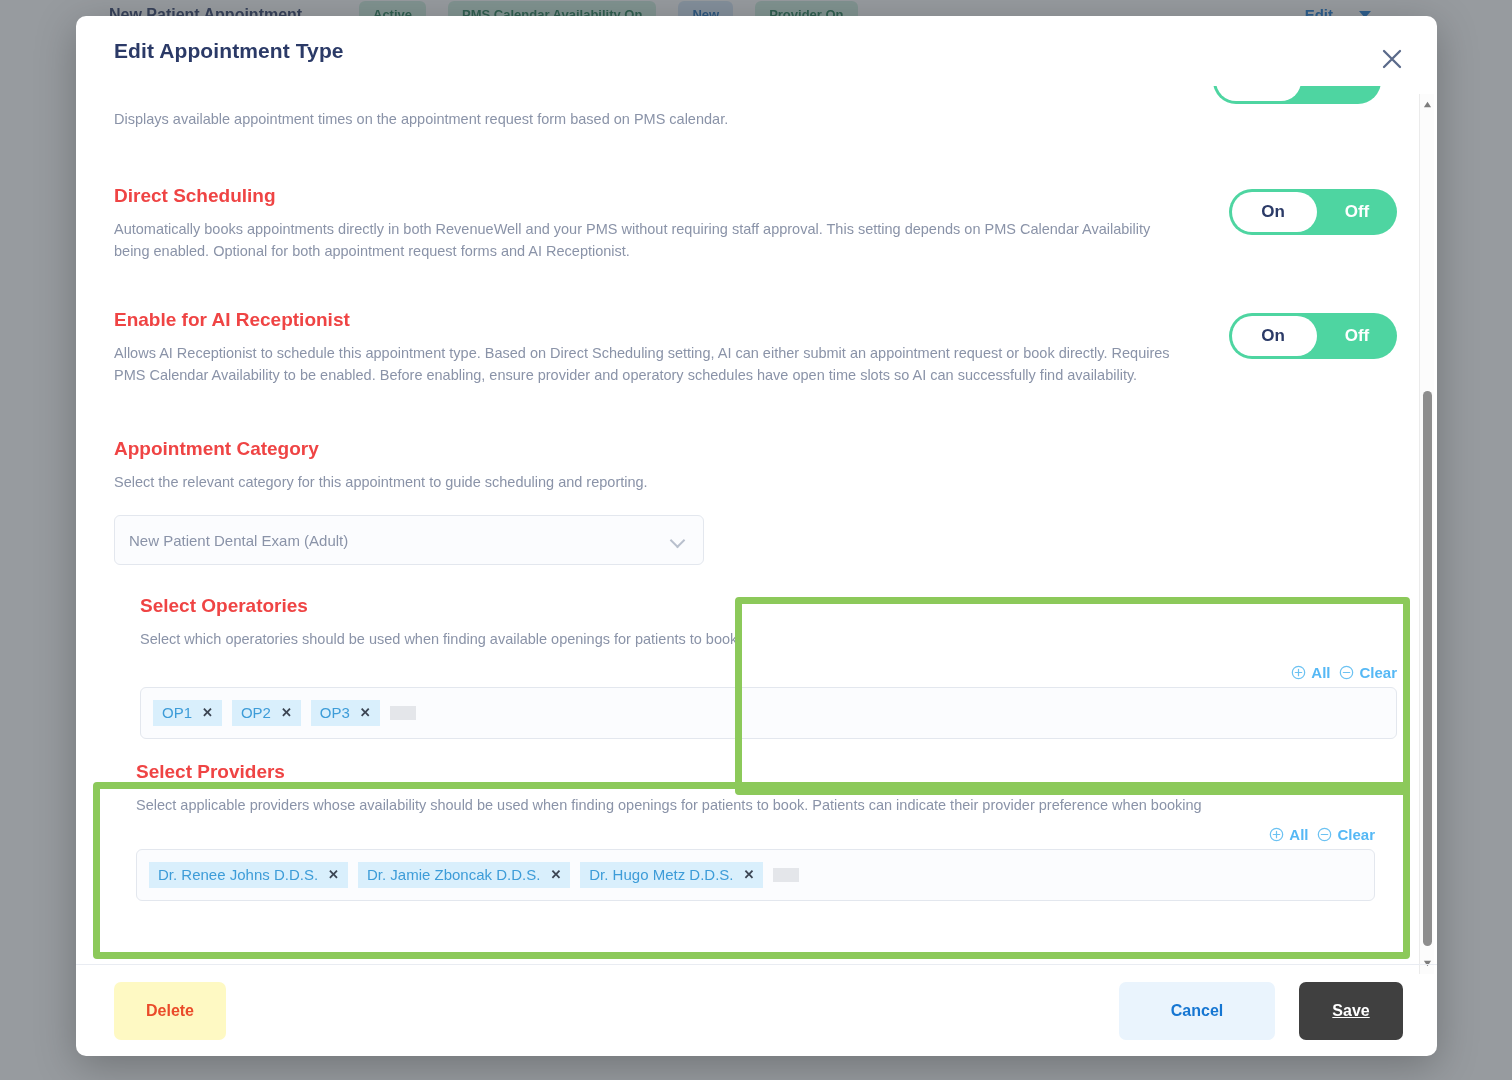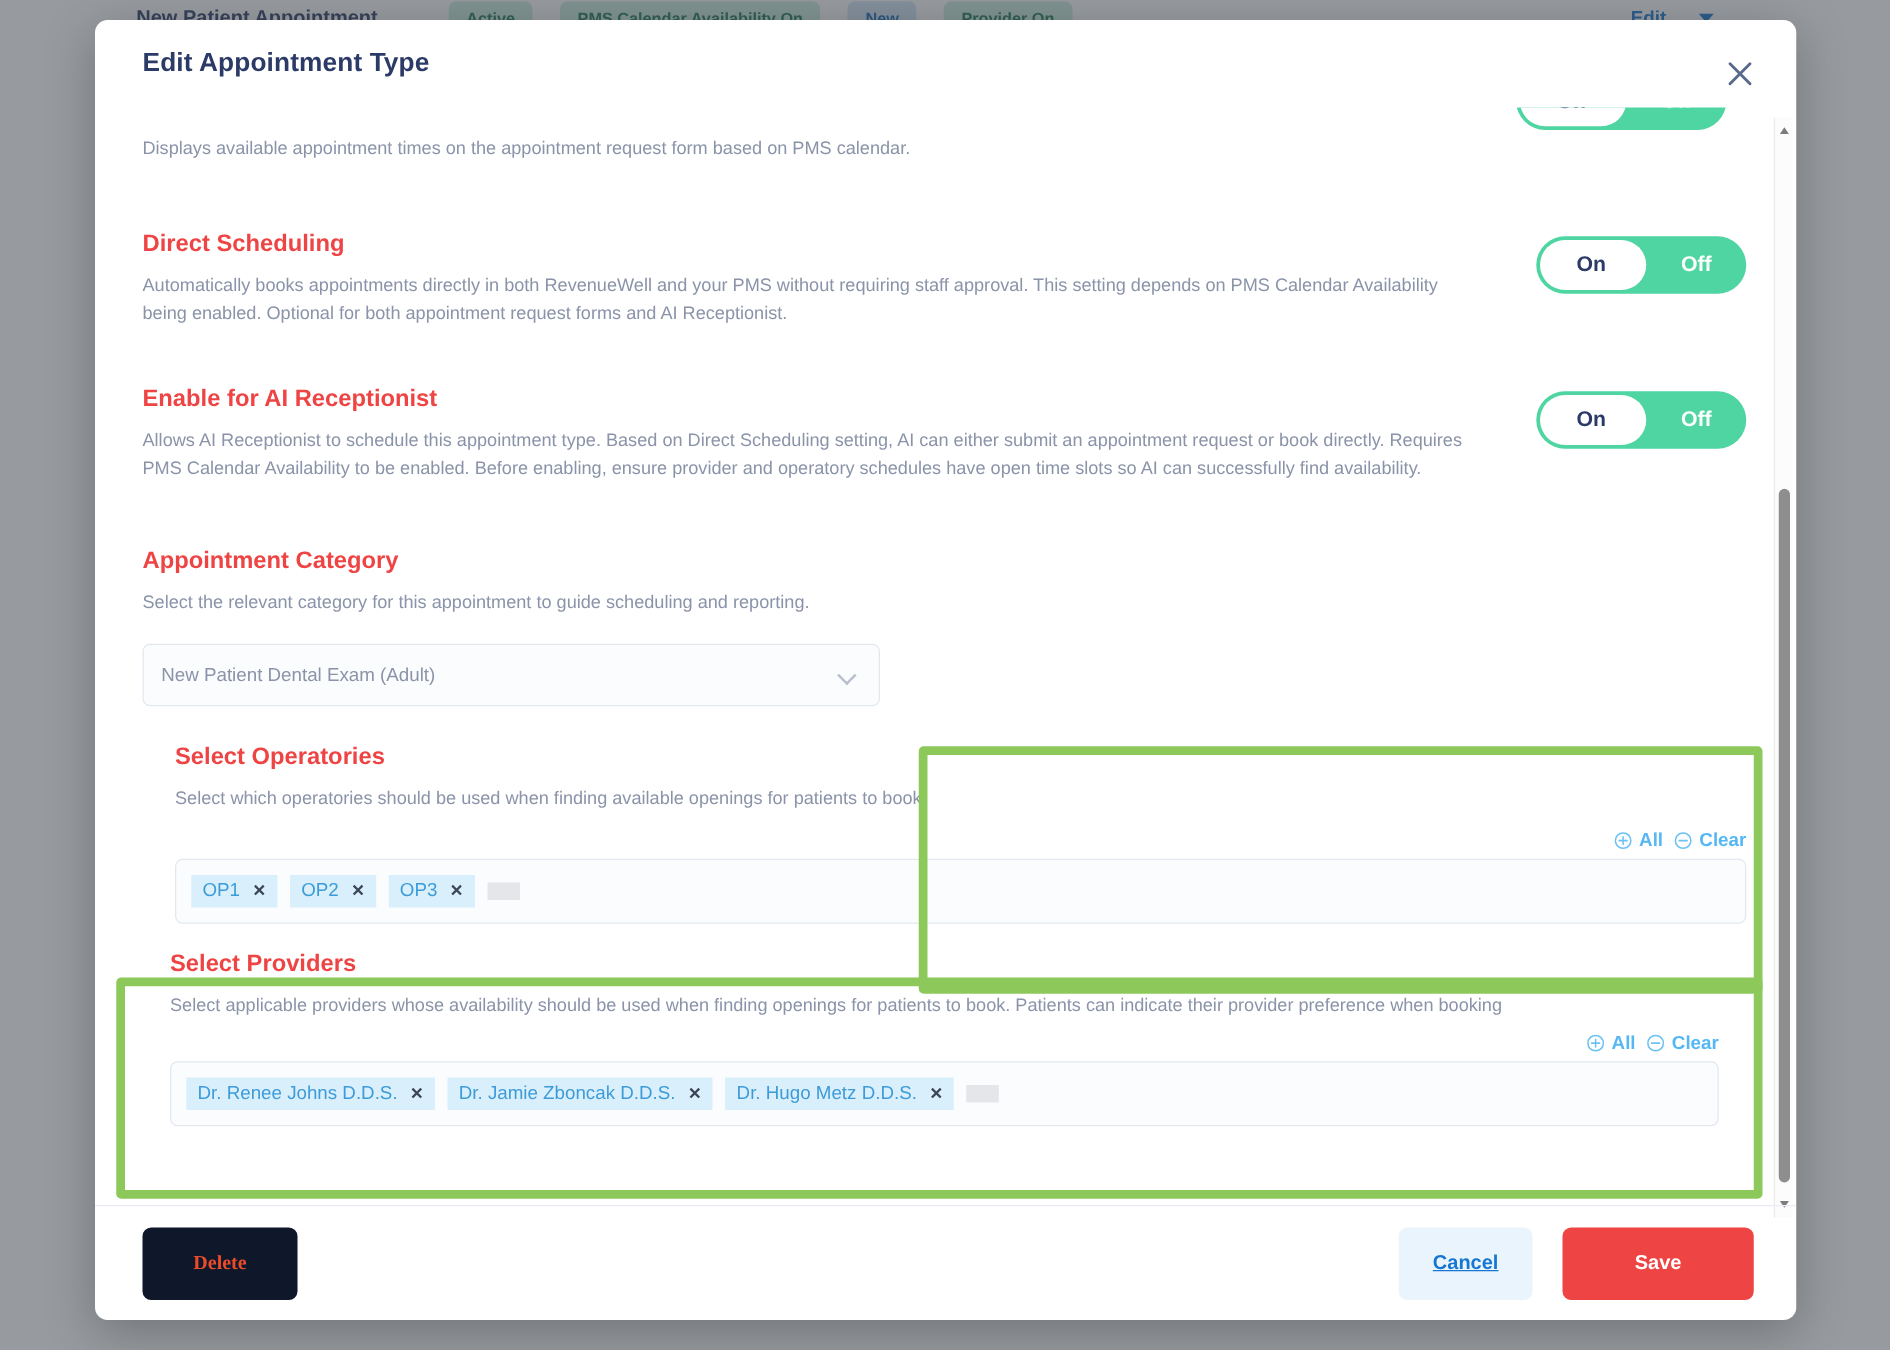--- a/index.html
+++ b/index.html
@@ -221,30 +221,30 @@
     display: flex; align-items: center; justify-content: space-between;
     padding: 0 34px 0 38px;
   }
   .btn {
     border: none; cursor: pointer;
     border-radius: 7px;
     font-size: 16px; font-weight: 700;
     font-family: "Liberation Sans", sans-serif;
   }
   .btn-delete {
-    background: #0f172a; color: #ea4b2a;
-    width: 124px; height: 58px; font-family: Liberation Serif, serif;
+    background: #fef9c3; color: #ea4b2a;
+    width: 112px; height: 58px;
   }
   .btn-cancel {
     background: #eaf4fd; color: #1676d2;
-    width: 107px; height: 58px; text-decoration: underline;
+    width: 156px; height: 58px;
   }
   .btn-save {
-    background: #ef4444; color: #ffffff;
-    width: 153px; height: 58px;
+    background: #404040; color: #ffffff;
+    width: 104px; height: 58px; text-decoration: underline;
   }
   .footer-right { display: flex; gap: 24px; align-items: center; }
 
   
   .sbar {
     position: absolute; right: 3px; top: 78px;
     width: 15px; height: 880px;
     background: #fcfcfc;
     border-left: 1px solid #ebebeb;
   }

